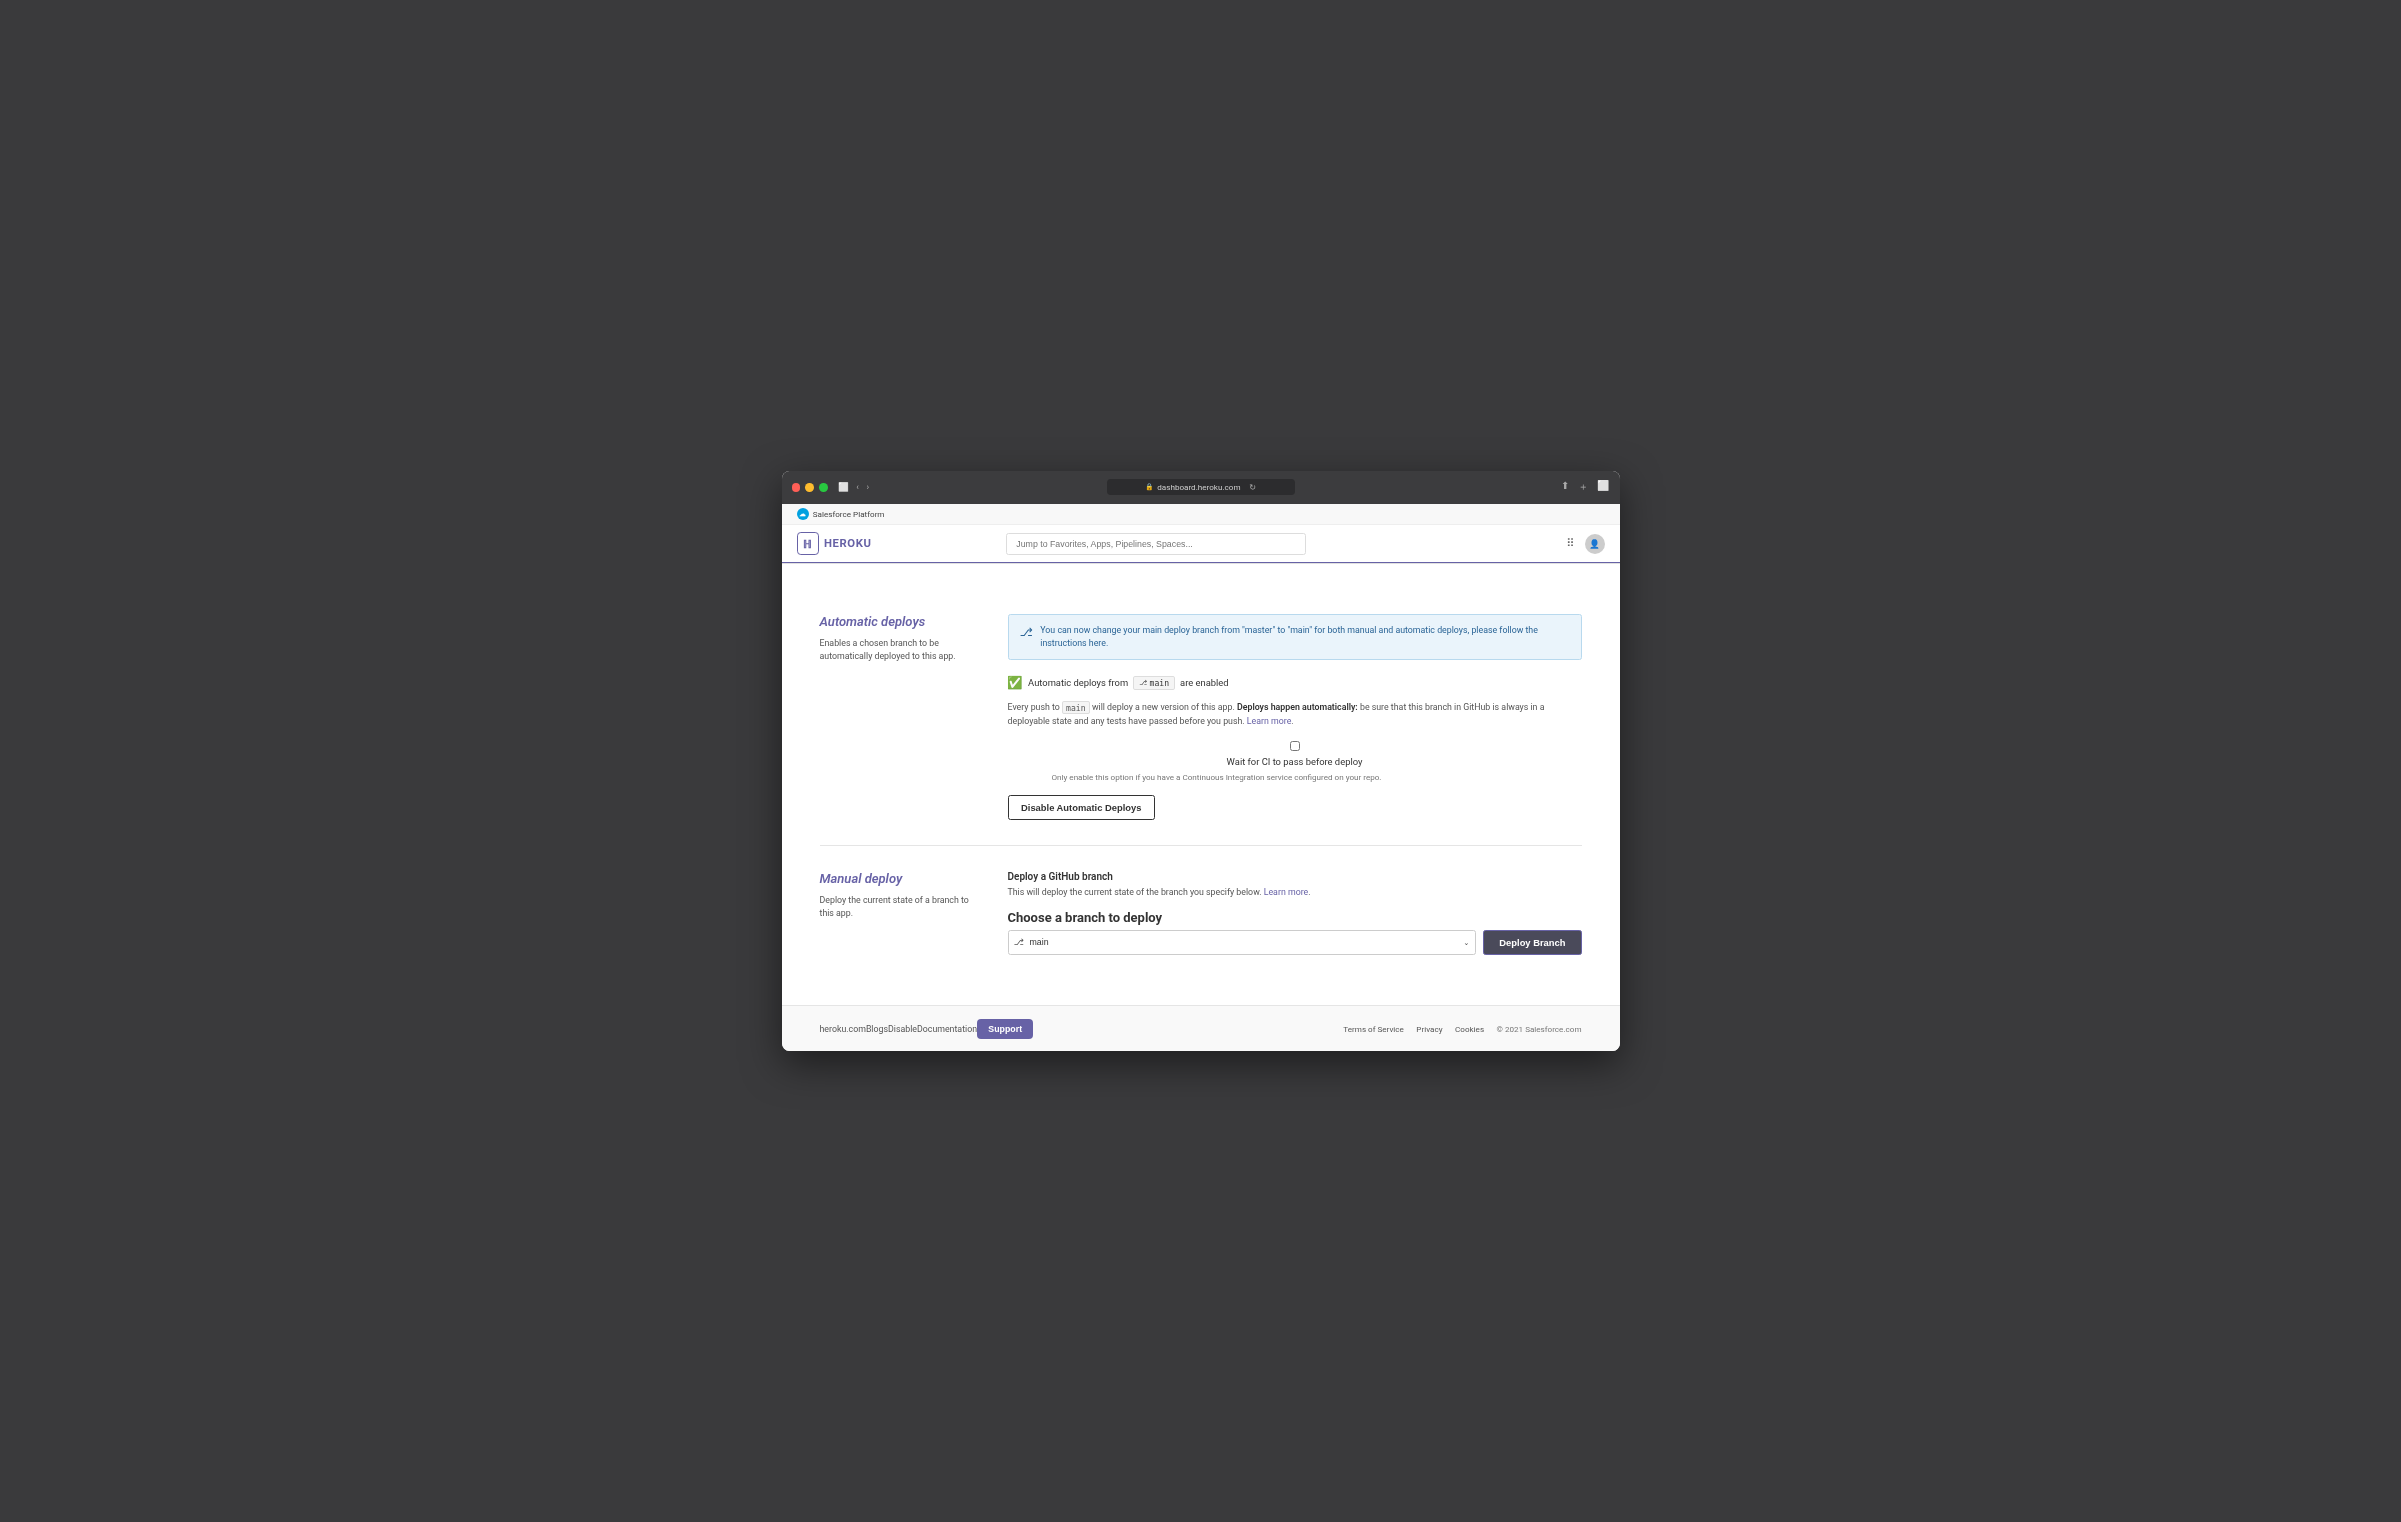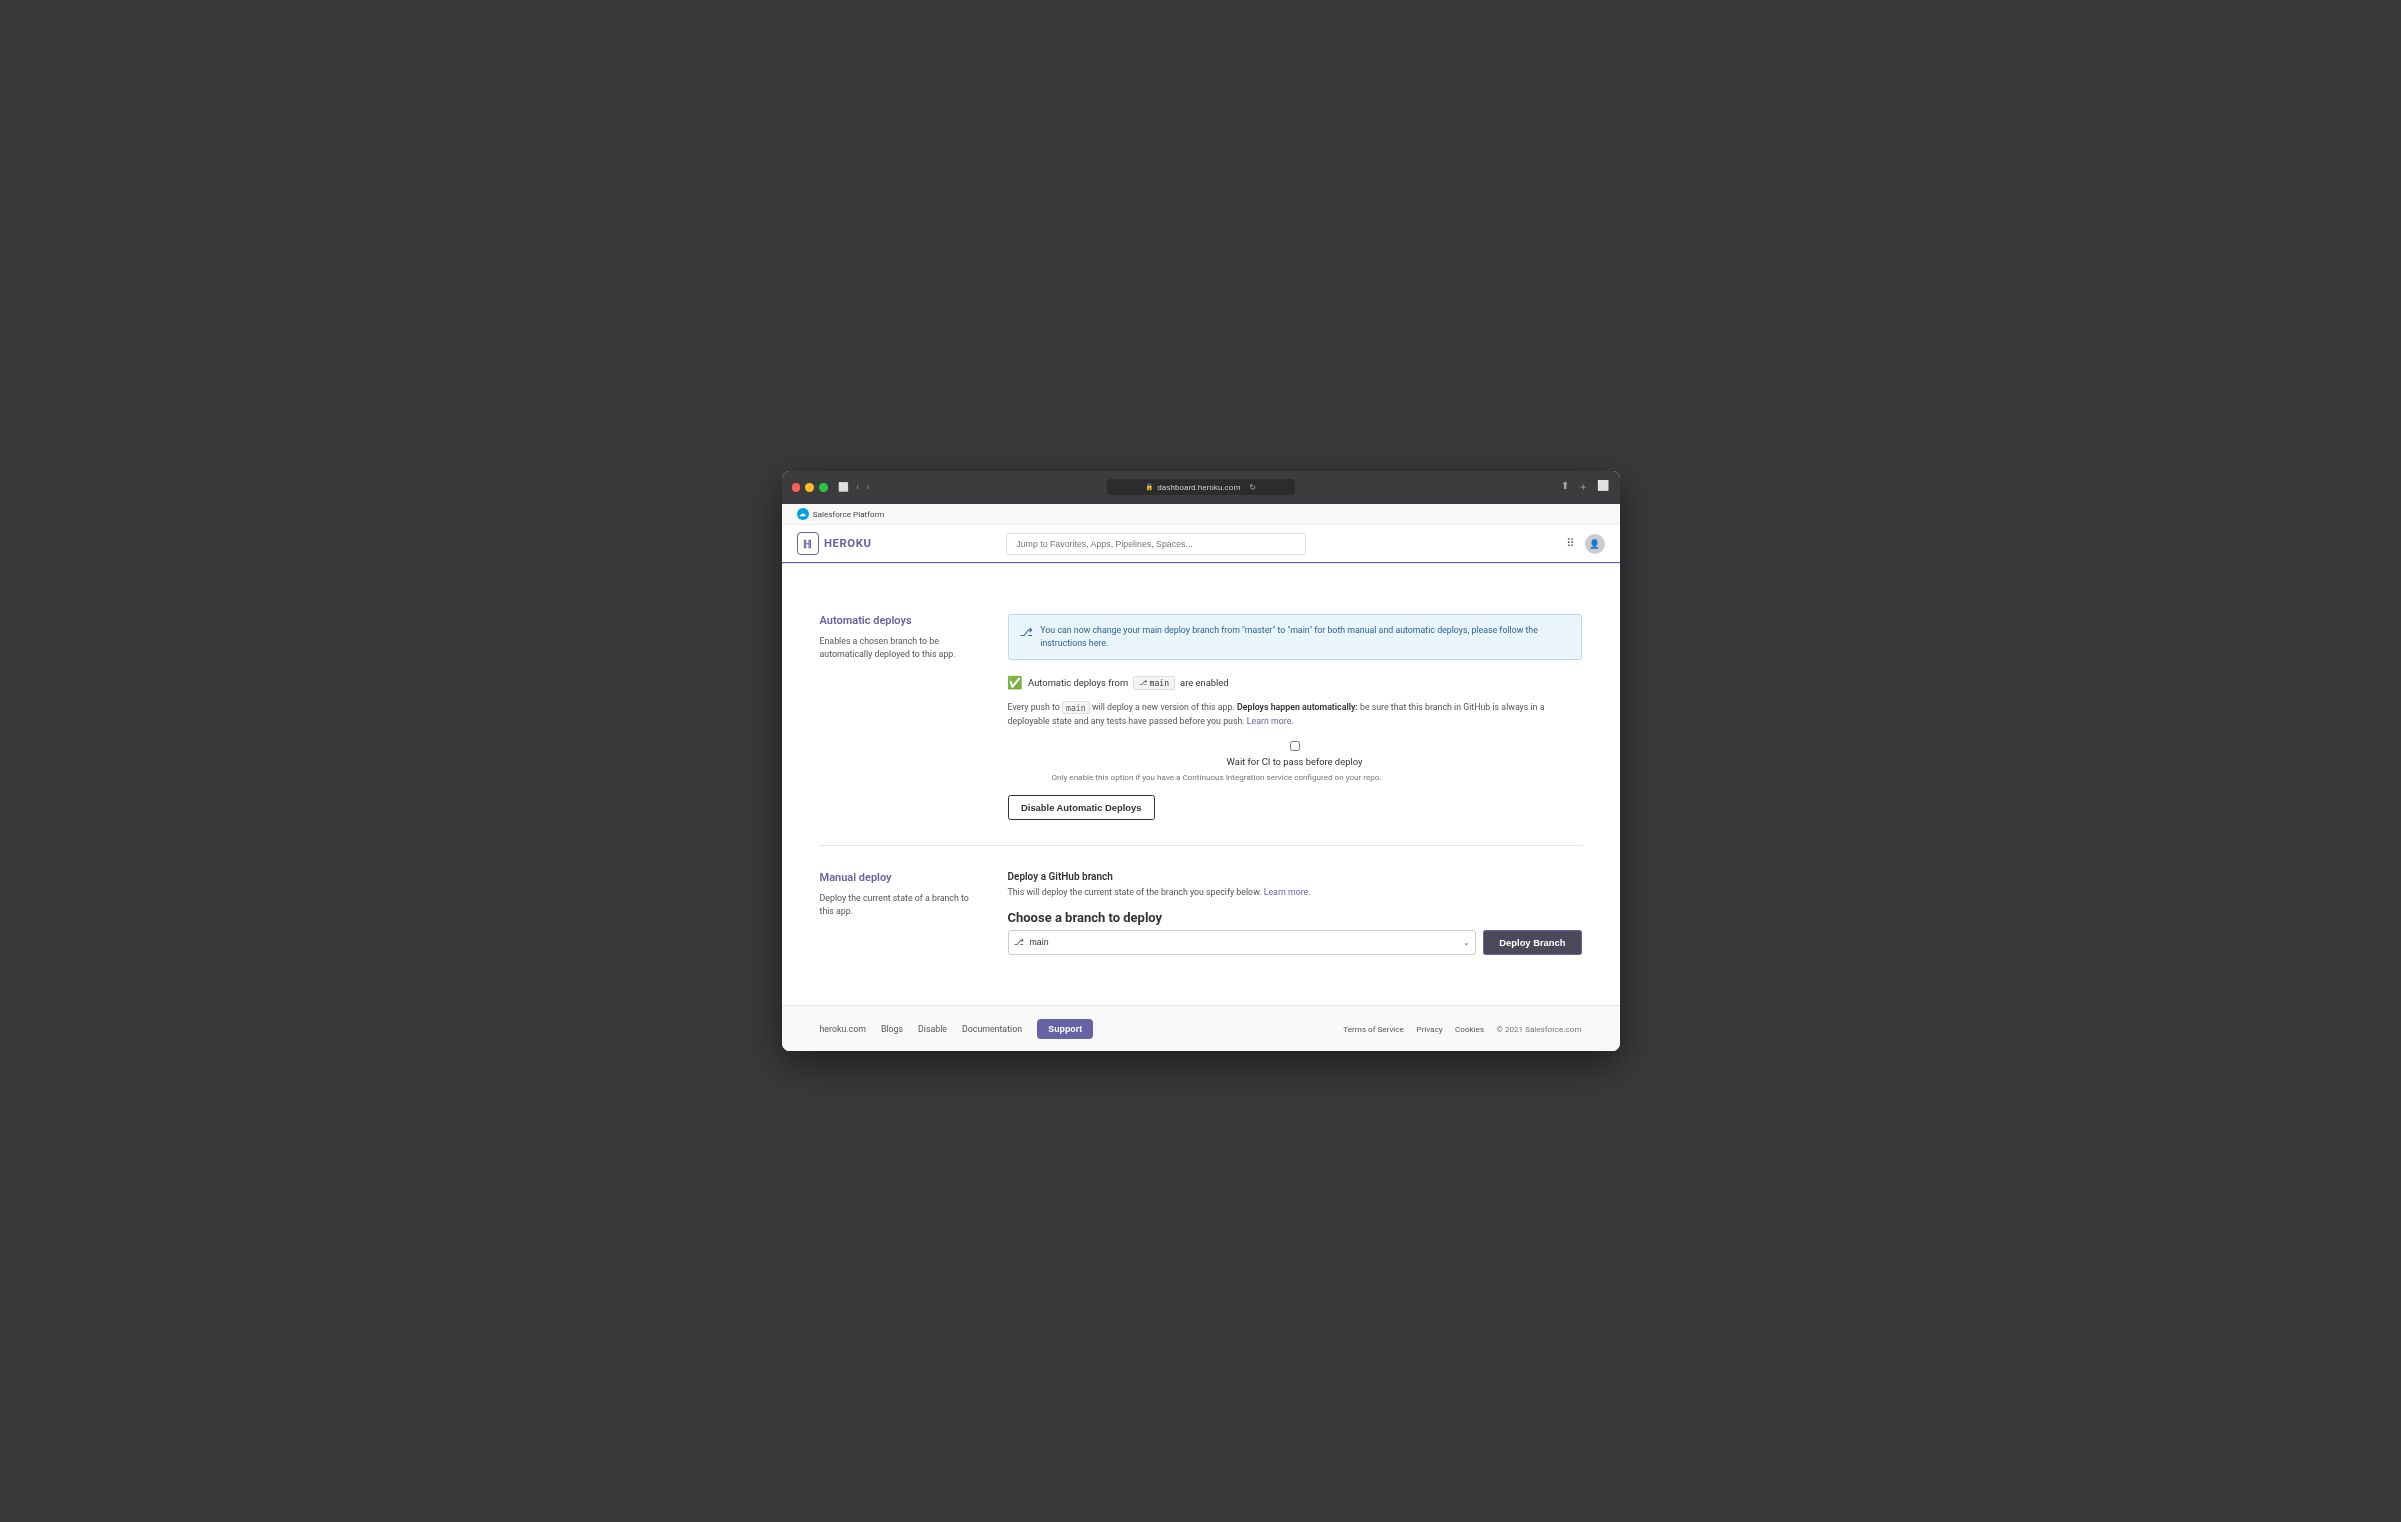--- a/index.html
+++ b/index.html
@@ -171,23 +171,24 @@
       display: grid;
       grid-template-columns: 163px 1fr;
       gap: 25px;
       padding: 25px 0;
     }
     .section + .section {
       border-top: 0.6px solid #e5e5e5;
     }
     .section-left h2 {
       color: #6762a6;
-      font-size: 11px;
+      font-size: 13px;
       font-weight: 600;
       margin-bottom: 7.5px;
+      font-style: italic;
     }
     .section-left p {
       color: #555;
       font-size: 8.8px;
       line-height: 1.5;
     }
     .section-right {
       flex: 1;
     }
     
@@ -364,21 +365,20 @@
       cursor: pointer;
       white-space: nowrap;
     }
     
     .footer {
       background: #f9f9f9;
       border-top: 0.6px solid #e5e5e5;
       padding: 12.5px 38px;
       display: flex;
       align-items: center;
-      gap: 15px;
       font-size: 8.8px;
       color: #555;
     }
     .footer a {
       color: #555;
       text-decoration: none;
     }
     .footer-right {
       margin-left: auto;
       display: flex;

